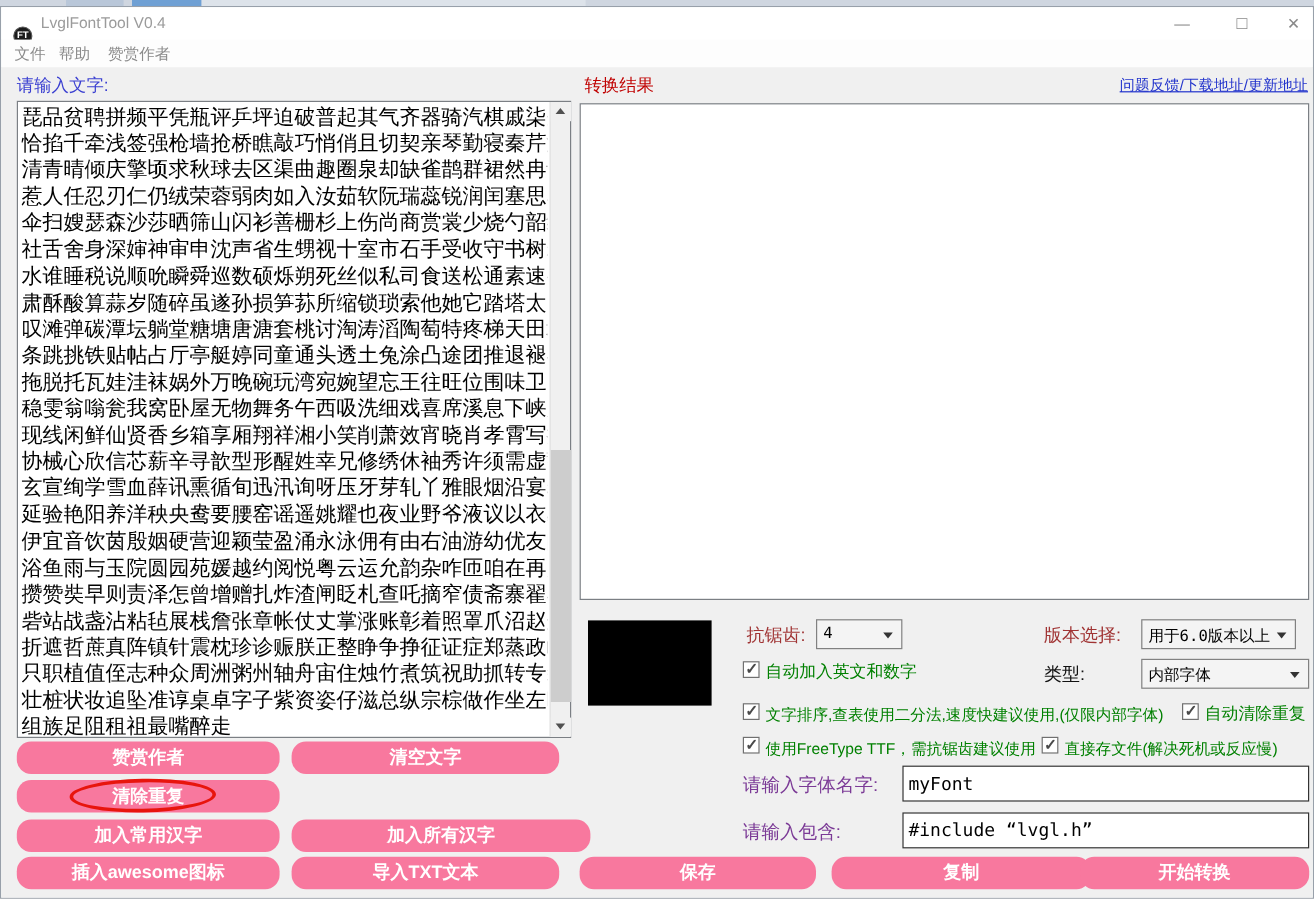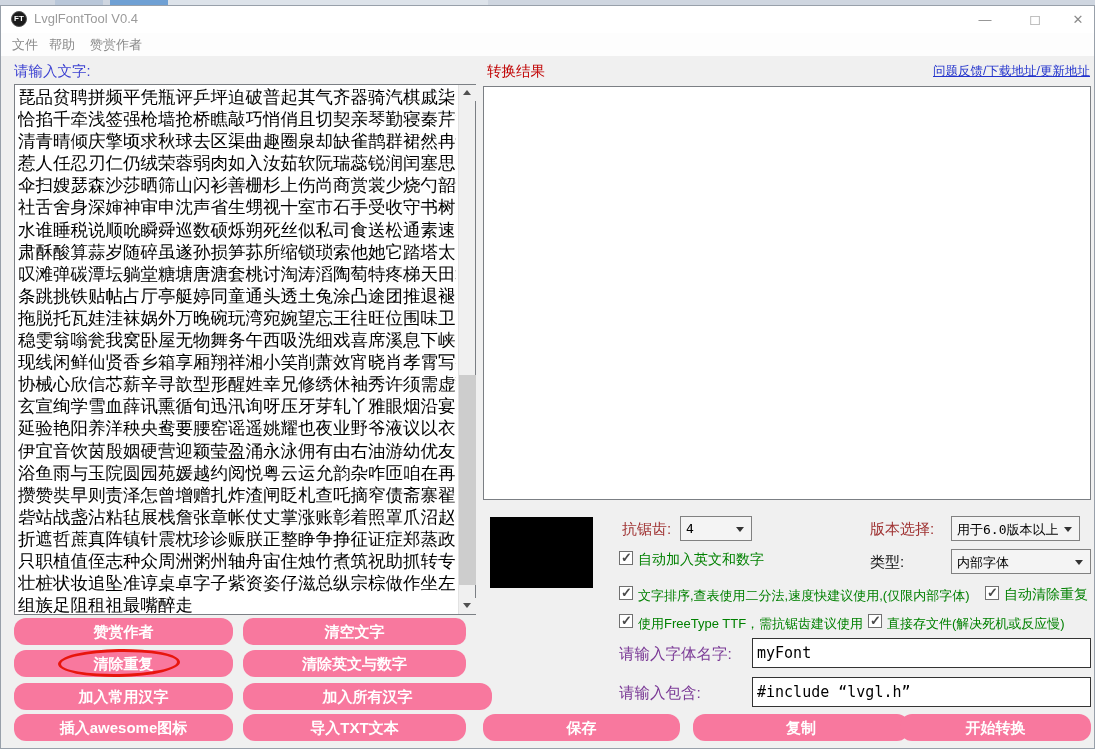--- a/index.html
+++ b/index.html
@@ -1,21 +1,21 @@
 <!DOCTYPE html>
 <html><head>
 <meta charset="utf-8">
 <style>
   html,body{margin:0;padding:0;background:#444;}
   *{box-sizing:border-box;font-family:"Liberation Sans",sans-serif;}
   .screen{position:relative;width:1095px;height:749px;overflow:hidden;background:#cfd6e0;}
   .sliver-seg{position:absolute;top:0;height:5px;}
   .window-frame{position:absolute;left:0;top:5px;width:1095px;height:744px;background:#ffffff;border:1px solid #98a0aa;}
   .titlebar{position:absolute;left:1px;top:6px;width:1093px;height:27px;background:#fff;}
-  .app-icon{position:absolute;left:10px;top:5px;width:16px;height:16px;border:1px solid #555;border-radius:50%;background:#1b1b1b;color:#fff;font-size:8px;font-weight:bold;text-align:center;line-height:14px;}
+  .app-icon{position:absolute;left:10px;top:16px;width:16px;height:16px;border:1px solid #555;border-radius:50%;background:#1b1b1b;color:#fff;font-size:8px;font-weight:bold;text-align:center;line-height:14px;}
   .title{position:absolute;left:33px;top:5px;font-size:13px;color:#9b9b9b;}
   .win-btn{position:absolute;top:0;width:34px;height:27px;text-align:center;line-height:27px;color:#8a8a8a;font-size:13px;}
   .menubar{position:absolute;left:1px;top:33px;width:1093px;height:23px;background:#fdfdfd;}
   .menu-item{position:absolute;top:3px;font-size:13px;color:#8b8b8b;}
   .content{position:absolute;left:1px;top:56px;width:1093px;height:692px;background:#f0f0f0;}
   .lbl{position:absolute;font-size:14.5px;}
   .lbl-blue{color:#3a3fd1;}
   .lbl-red{color:#c00000;}
   .link{position:absolute;font-size:12.5px;color:#2233cc;text-decoration:underline;}
   .textarea{position:absolute;left:14px;top:84px;width:462px;height:531px;background:#fff;border:1px solid #7b7f84;}
@@ -154,23 +154,22 @@
     <span class="checkbox checked"></span>
     <span class="check-label small">直接存文件(解决死机或反应慢)</span>
   </div>
 
   <div class="lbl lbl-purple" style="left:619px;top:644px;">请输入字体名字:</div>
   <input class="text-input" style="left: 752px; top: 638px; width: 339px;" value="myFont">
   <div class="lbl lbl-purple" style="left:619px;top:683px;">请输入包含:</div>
   <input class="text-input" style="left: 752px; top: 677px; width: 339px;" value="#include “lvgl.h”">
 
   <div class="pink-btn" style="left:14px;top:618px;width:219px;">赞赏作者</div>
-  <div class="pink-btn" style="left:243px;top:618px;width:223px;border-radius:10px;">清空文字</div>
+  <div class="pink-btn" style="left:243px;top:618px;width:223px;">清空文字</div>
   <div class="pink-btn" style="left:14px;top:650px;width:219px;">清除重复</div>
-  <div class="pink-btn" style="left:243px;top:650px;width:223px;">清除英文与数字</div>
   <div class="pink-btn" style="left:14px;top:683px;width:219px;">加入常用汉字</div>
   <div class="pink-btn" style="left:243px;top:683px;width:249px;">加入所有汉字</div>
   <div class="pink-btn" style="left:14px;top:714px;width:219px;">插入awesome图标</div>
   <div class="pink-btn" style="left:243px;top:714px;width:223px;">导入TXT文本</div>
 
   <div class="annotation-ellipse"></div>
 
   <div class="pink-btn" style="left:483px;top:714px;width:197px;">保存</div>
   <div class="pink-btn" style="left:693px;top:714px;width:216px;">复制</div>
   <div class="pink-btn" style="left:900px;top:714px;width:191px;">开始转换</div>

